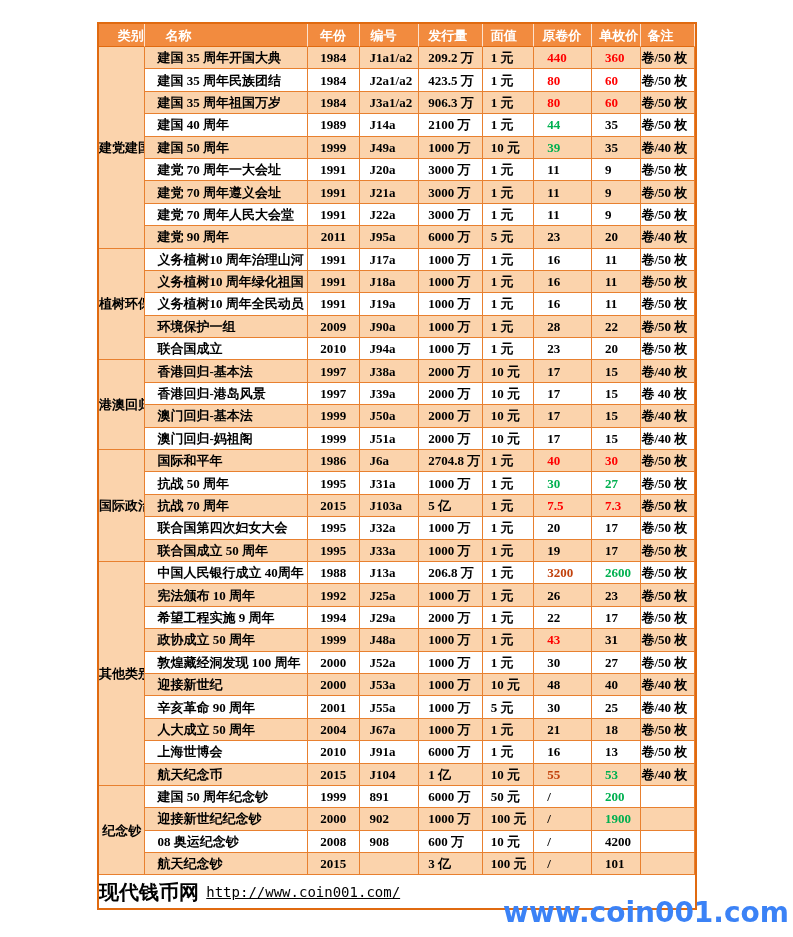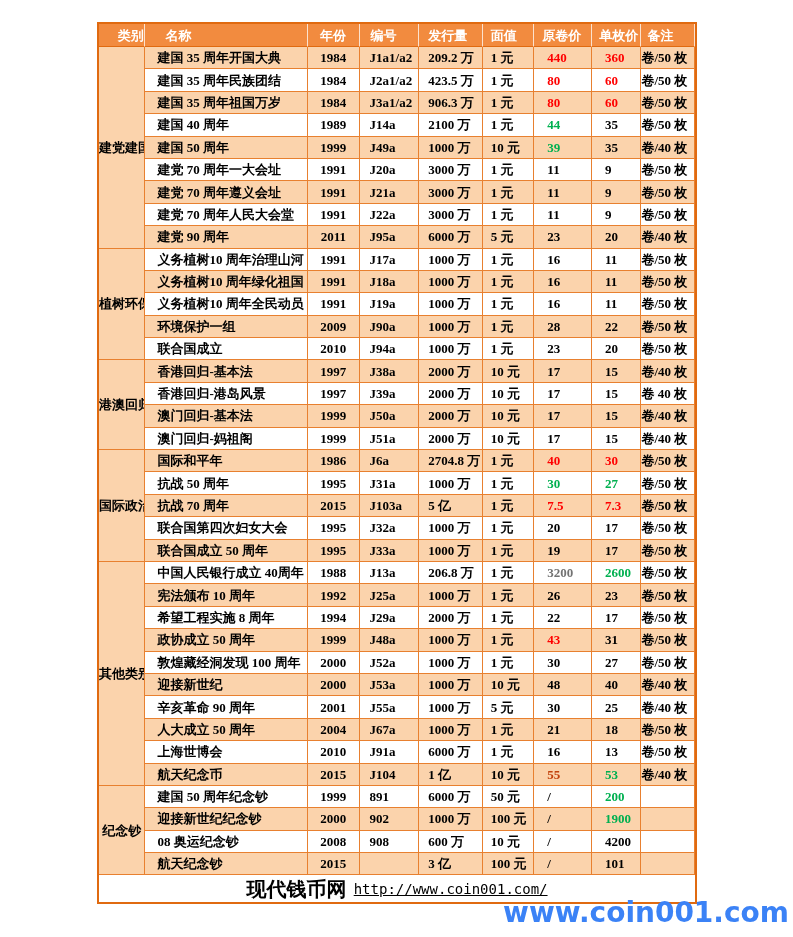--- a/index.html
+++ b/index.html
@@ -75,23 +75,22 @@
   th.col-name   { padding-left: 20px; }
   th.col-year   { text-align: left; padding-left: 12px; }
   th.col-code   { padding-left: 11px; }
   th.col-issue  { padding-left: 9px; }
   th.col-face   { padding-left: 8px; }
   th.col-roll   { padding-left: 8px; }
   th.col-unit   { padding-left: 5px; text-align: center; }
   th.col-remark { text-align: left; padding-left: 6px; }
 
   tfoot td {
-    height: 27px;
+    height: 33px;
     background: #ffffff;
-    text-align: center;
     vertical-align: middle;
     border-right: none;
     border-bottom: none;
   }
   .site-name {
     font-size: 20px;
     font-weight: bold;
     color: #000000;
     font-family: "Liberation Serif", "DejaVu Serif", serif;
     vertical-align: middle;
@@ -380,36 +379,36 @@
           <td class="col-unit" style="color: rgb(0, 0, 0);">17</td>
           <td class="col-remark">卷/50 枚</td>
         </tr>
         <tr class="plain">
           <td rowspan="10" class="col-category">其他类别</td>
           <td class="col-name">中国人民银行成立 40周年</td>
           <td class="col-year">1988</td>
           <td class="col-code">J13a</td>
           <td class="col-issue">206.8 万</td>
           <td class="col-face">1 元</td>
-          <td class="col-roll" style="color: #737373;">3200</td>
+          <td class="col-roll" style="color: #c2410c;">3200</td>
           <td class="col-unit" style="color: rgb(0, 176, 80);">2600</td>
           <td class="col-remark">卷/50 枚</td>
         </tr>
         <tr class="alt">
           <td class="col-name">宪法颁布 10 周年</td>
           <td class="col-year">1992</td>
           <td class="col-code">J25a</td>
           <td class="col-issue">1000 万</td>
           <td class="col-face">1 元</td>
           <td class="col-roll" style="color: rgb(0, 0, 0);">26</td>
           <td class="col-unit" style="color: rgb(0, 0, 0);">23</td>
           <td class="col-remark">卷/50 枚</td>
         </tr>
         <tr class="plain">
-          <td class="col-name">希望工程实施 8 周年</td>
+          <td class="col-name">希望工程实施 9 周年</td>
           <td class="col-year">1994</td>
           <td class="col-code">J29a</td>
           <td class="col-issue">2000 万</td>
           <td class="col-face">1 元</td>
           <td class="col-roll" style="color: rgb(0, 0, 0);">22</td>
           <td class="col-unit" style="color: rgb(0, 0, 0);">17</td>
           <td class="col-remark">卷/50 枚</td>
         </tr>
         <tr class="alt">
           <td class="col-name">政协成立 50 周年</td>

